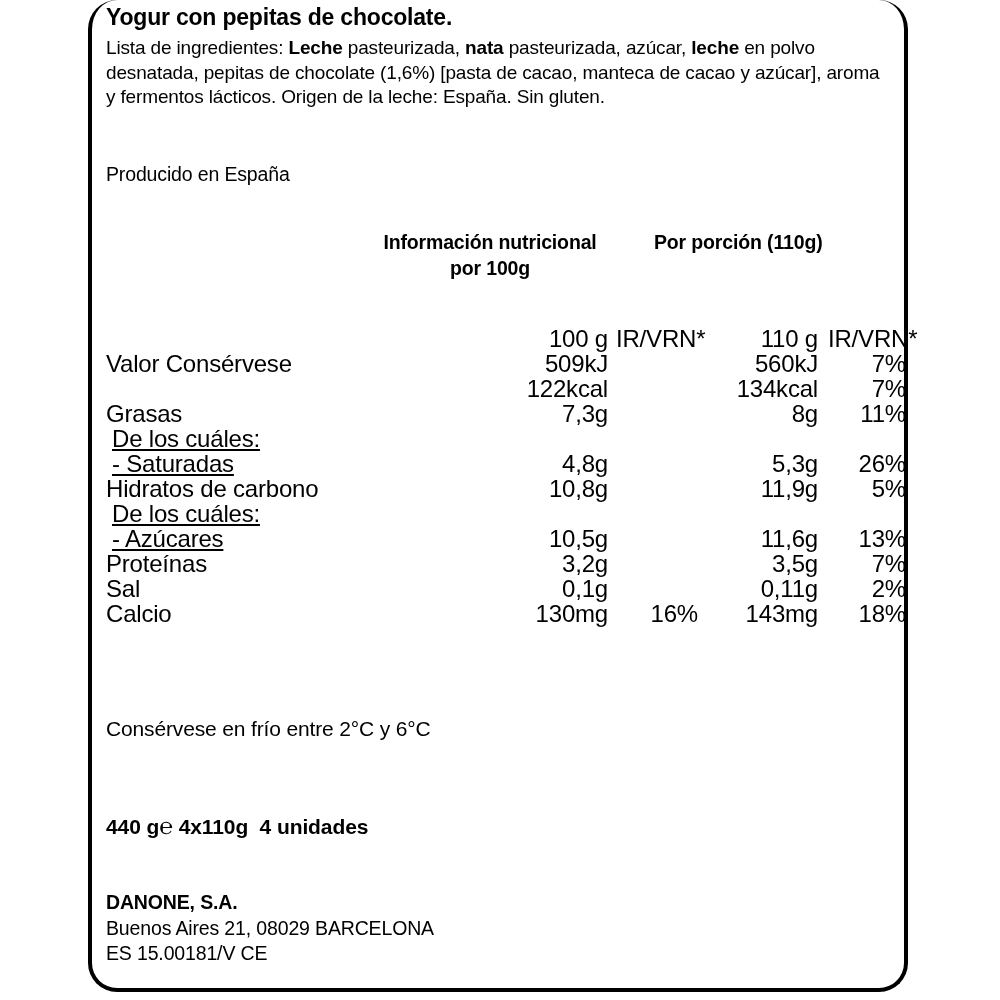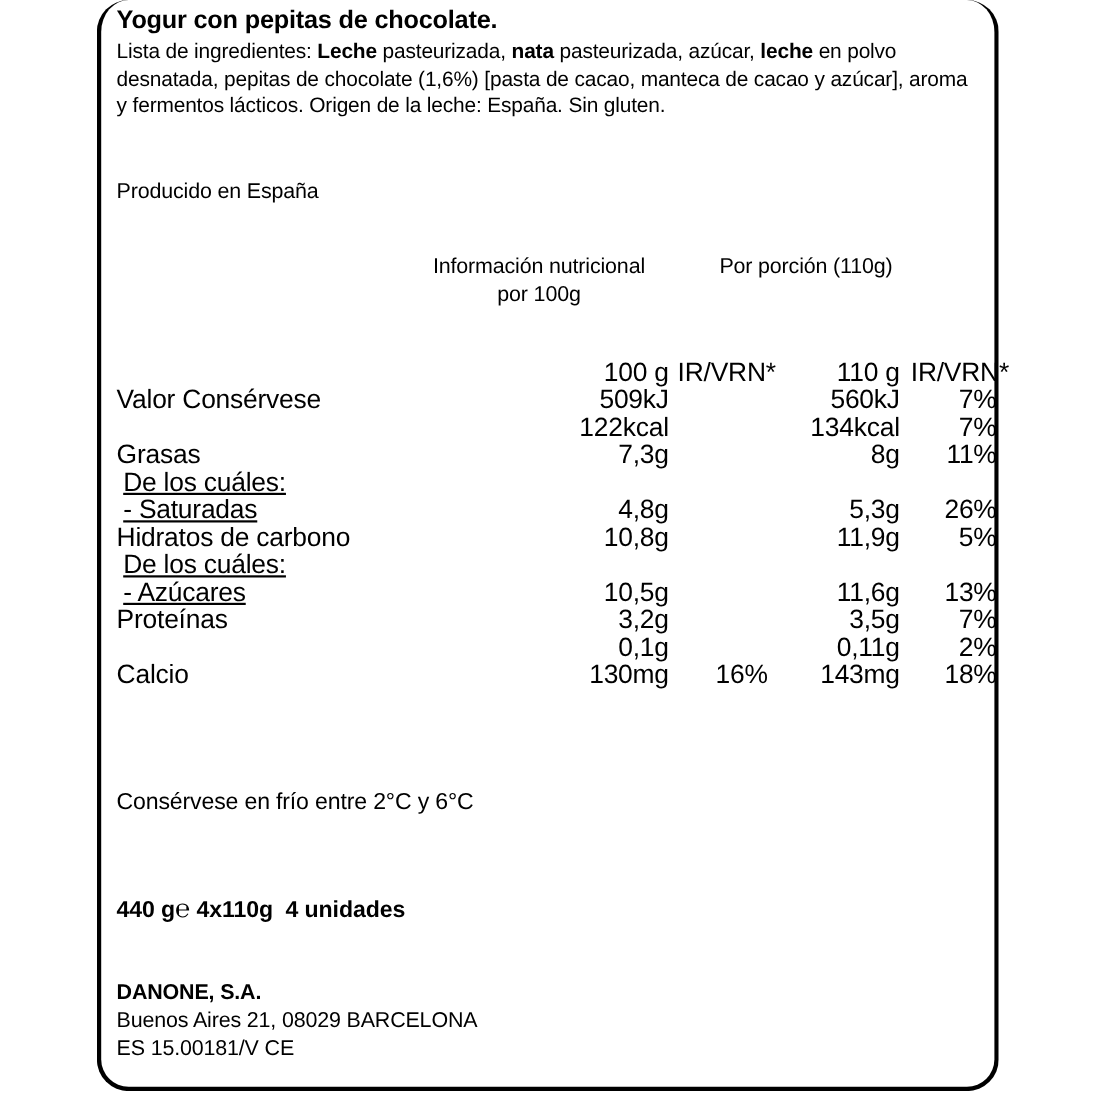--- a/index.html
+++ b/index.html
@@ -74,20 +74,21 @@
 
   
   .nut-head {
     position: absolute;
     top: 229px;
     left: 0;
     width: 784px;
     height: 60px;
     font-size: 19.5px;
     letter-spacing: -0.15px;
+    font-weight: bold;
   }
   .nut-head .h-100 {
     position: absolute;
     left: 268px;
     top: 0;
     width: 232px;
     text-align: center;
     line-height: 26px;
   }
   .nut-head .h-portion {
@@ -272,20 +273,21 @@
             <div class="c-p110">13%</div>
           </div>
           <div class="nut-row">
             <div class="c-label">Proteínas</div>
             <div class="c-v100">3,2g</div>
             <div class="c-p100"></div>
             <div class="c-v110">3,5g</div>
             <div class="c-p110">7%</div>
           </div>
           <div class="nut-row">
+            <div class="c-label">Sal</div>
             <div class="c-v100">0,1g</div>
             <div class="c-p100"></div>
             <div class="c-v110">0,11g</div>
             <div class="c-p110">2%</div>
           </div>
           <div class="nut-row">
             <div class="c-label">Calcio</div>
             <div class="c-v100">130mg</div>
             <div class="c-p100">16%</div>
             <div class="c-v110">143mg</div>

